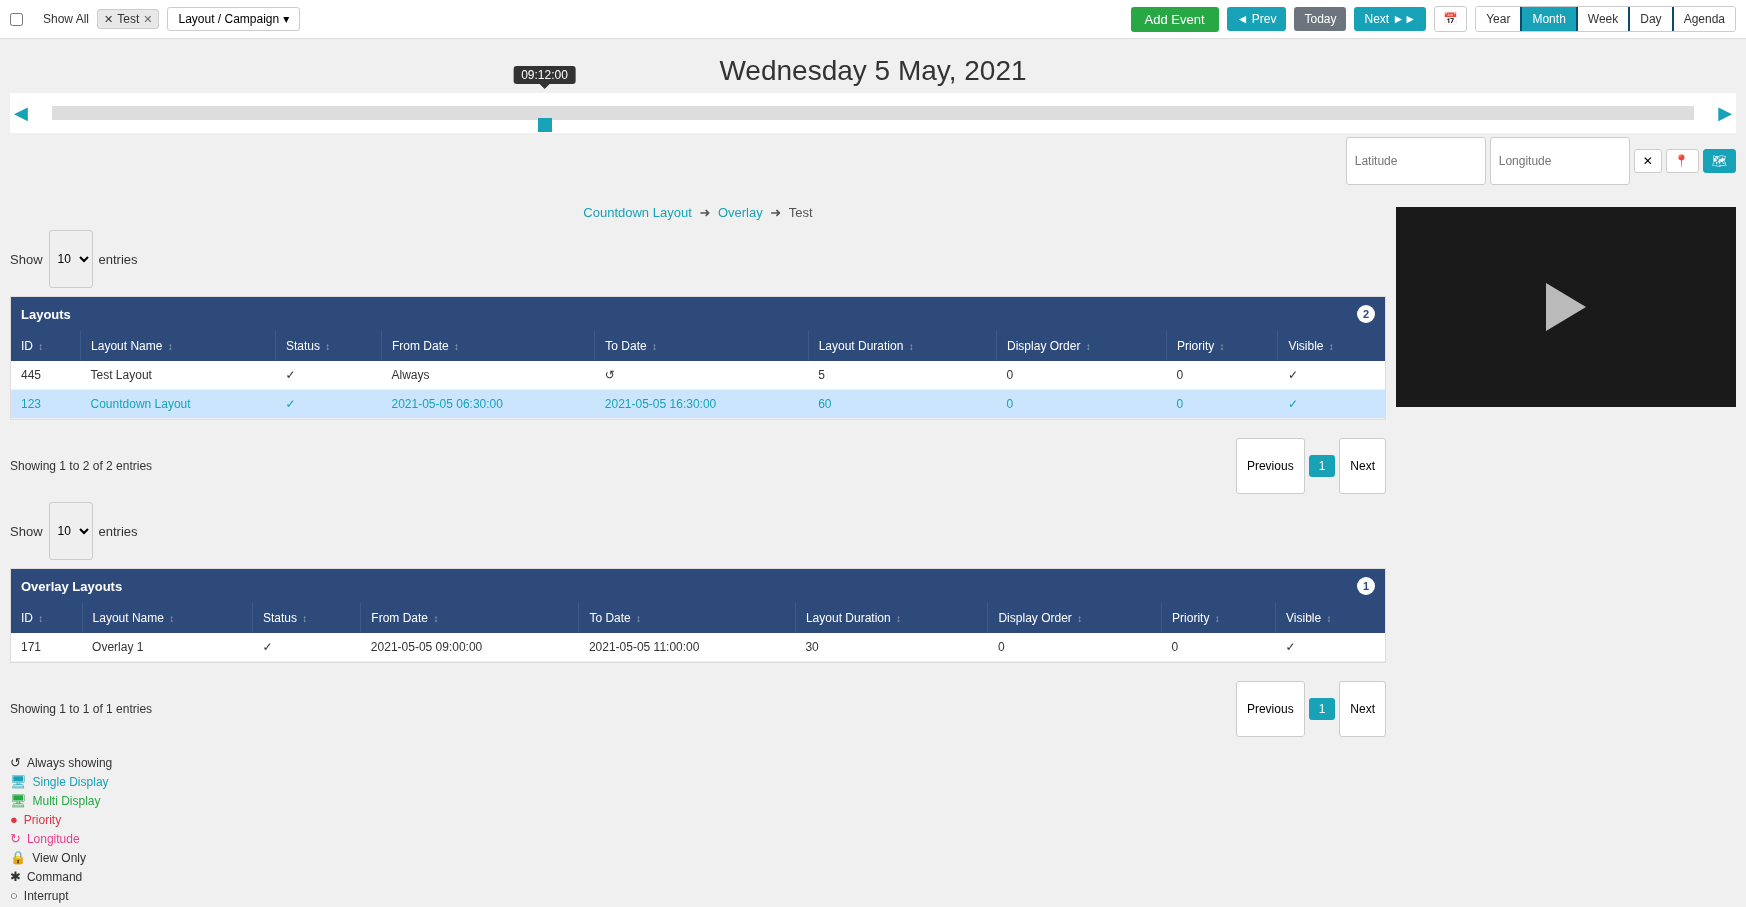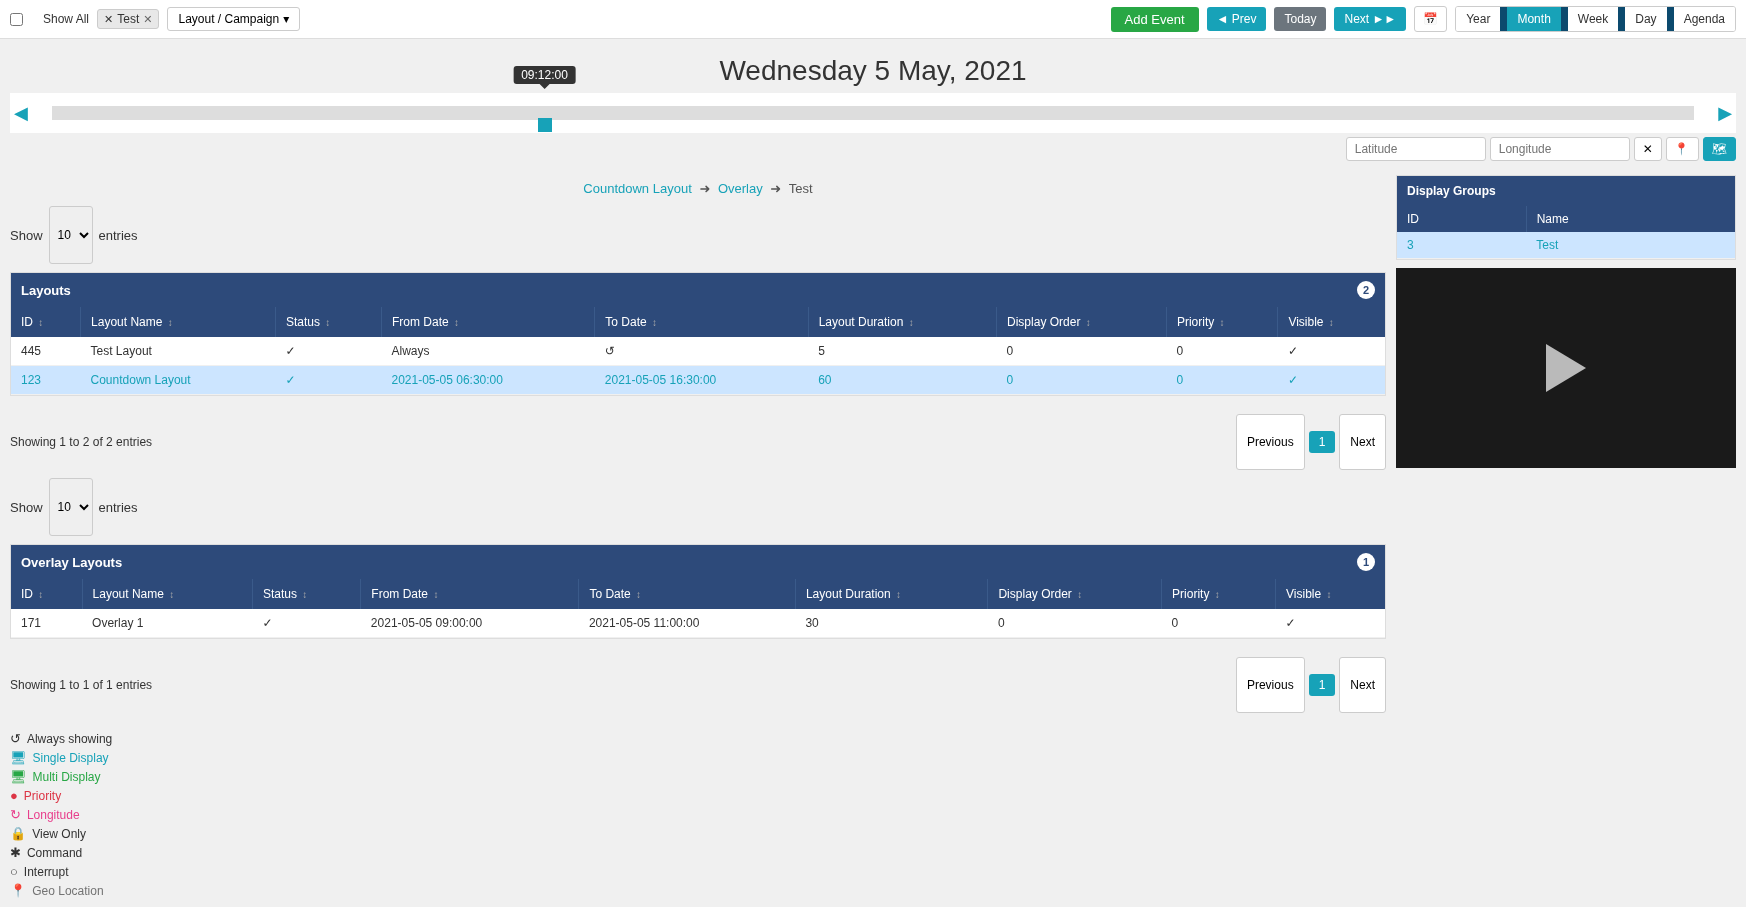--- a/index.html
+++ b/index.html
@@ -33,21 +33,21 @@
       background: #6c757d; color: #fff; border: none; border-radius: 3px;
       padding: 5px 10px; font-size: 12px; cursor: pointer;
     }
     .btn-cal {
       background: #fff; border: 1px solid #ccc; border-radius: 3px;
       padding: 5px 8px; font-size: 12px; cursor: pointer;
     }
     .view-tabs { display: flex; border: 1px solid #ccc; border-radius: 3px; overflow: hidden; }
     .view-tab {
       padding: 5px 10px; font-size: 12px; cursor: pointer; background: #fff;
-      border-right: 7px solid #0c4a6e; color: #333;
+      border-right: 2px solid #0c4a6e; color: #333;
     }
     .view-tab:last-child { border-right: none; }
     .view-tab.active { background: #17a2b8; color: #fff; }
 
     
     .date-header {
       text-align: center; padding: 16px 0 6px; font-size: 28px; font-weight: 300; color: #333;
     }
 
     
@@ -76,21 +76,21 @@
     }
     .timeline-marker {
       width: 14px; height: 14px; background: #17a2b8; margin-top: 24px;
     }
 
     
     .latlon-bar {
       display: flex; justify-content: flex-end; align-items: center; padding: 4px 10px; gap: 4px;
     }
     .latlon-input {
-      border: 1px solid #ccc; padding: 4px 8px; border-radius: 3px; font-size: 12px; width: 140px;
+      border: 1px solid #ccc; padding: 16px 8px; border-radius: 3px; font-size: 12px; width: 140px;
     }
     .latlon-btn {
       border: 1px solid #ccc; background: #fff; padding: 4px 8px; border-radius: 3px;
       font-size: 12px; cursor: pointer;
     }
     .latlon-btn.blue { background: #17a2b8; color: #fff; border-color: #17a2b8; }
 
     
     .main-content {
       display: flex; gap: 10px; padding: 10px; flex-wrap: wrap;
@@ -393,39 +393,18 @@
         </div>
         <div class="legend-item">
           <span class="legend-icon" style="color:#333">📍</span>
                      <span style="color:#737373">Geo Location</span>
         </div>
       </div>
 
   </div>
 
   <div class="right-panel">
-    <div class="display-groups-panel">
-      <table class="dg-table">
-        <thead>
-          <tr>
-            <th colspan="2" style="background:#2d4a7a; color:#fff; padding:8px 10px; font-weight:bold;">
-              <span>Display Groups</span>
-            </th>
-          </tr>
-          <tr>
-            <th>ID</th>
-            <th>Name</th>
-          </tr>
-        </thead>
-        <tbody id="dg-tbody">
-        <tr class="dg-row-highlighted">
-              <td>3</td>
-              <td>Test</td>
-            </tr>
-          </tbody>
-      </table>
-    </div>
 
     <div class="video-preview">
       <div class="play-btn"></div>
     </div>
   </div>
 </div>
 
 </body></html>

